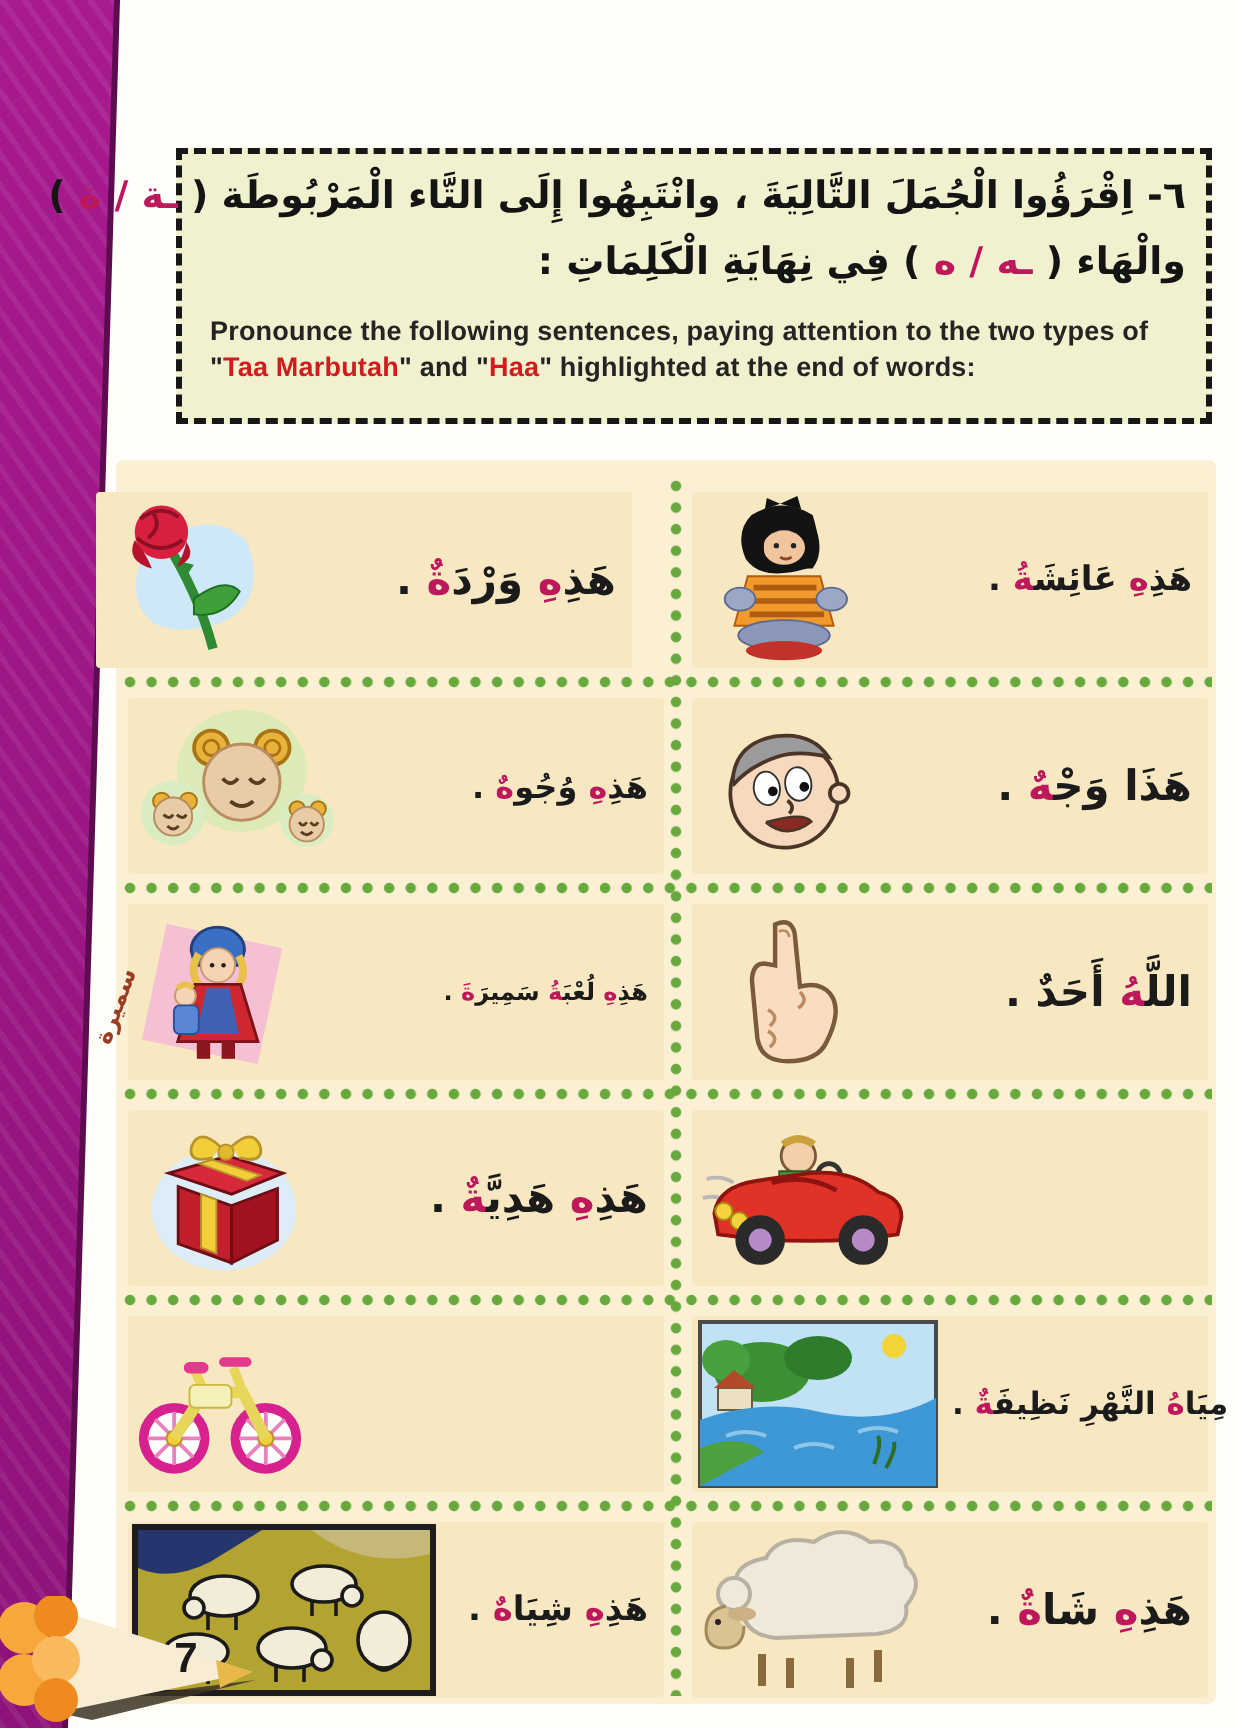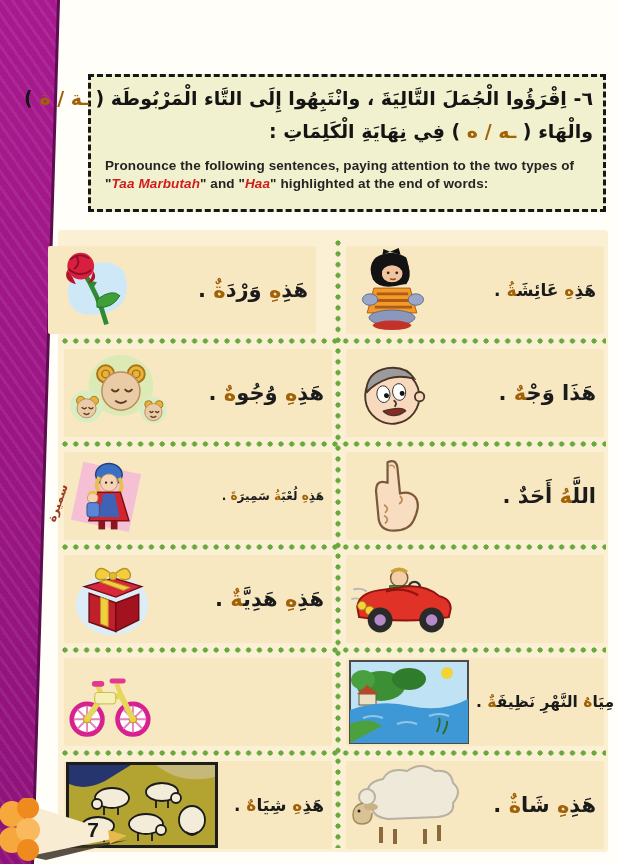--- a/index.html
+++ b/index.html
@@ -34,22 +34,22 @@
     font-size:19px;font-weight:bold;color:#141414;line-height:33px;
     font-family:"DejaVu Sans", sans-serif;
     white-space:nowrap;
   }
   .en-head{
     font-family:"Liberation Sans", sans-serif;
     font-weight:bold;font-size:13.5px;line-height:17.5px;color:#242424;
     padding:9px 14px 0 14px;letter-spacing:.1px;
   }
   .sg-k{color:inherit;}
-  .sg-r{color:#a16207;margin-top:48px;}
-  .sg-ri{color:#cf1c1c;font-style:italic;}
+  .sg-r{color:#be185d;margin-top:48px;}
+  .sg-ri{color:#cf1c1c;}
   
   .content-bg{
     position:absolute;left:58px;top:230px;width:550px;height:622px;
     background:#fbf0d4;border-radius:4px;
   }
   .card{
     position:absolute;height:88px;background:#f8e8c2;
     display:flex;align-items:center;border-radius:2px;
   }
   .cimg{flex:0 0 auto;display:flex;align-items:center;justify-content:center;height:88px;}
@@ -174,21 +174,21 @@
       <circle cx="12" cy="52" r="4.5" fill="#e9b23a" stroke="#a87414"></circle>
       <circle cx="26" cy="52" r="4.5" fill="#e9b23a" stroke="#a87414"></circle>
       <circle cx="18" cy="60" r="10" fill="#e9cba6" stroke="#b98d5f"></circle>
       <path d="M13 59 q3 3 5 0 M20 59 q3 3 5 0 M15 65 q3 3 6 0" stroke="#5a3c20" stroke-width="1.5" fill="none"></path>
       <circle cx="83" cy="56" r="4" fill="#e9b23a" stroke="#a87414"></circle>
       <circle cx="94" cy="56" r="4" fill="#e9b23a" stroke="#a87414"></circle>
       <circle cx="88" cy="64" r="9" fill="#e9cba6" stroke="#b98d5f"></circle>
       <path d="M84 63 q2 3 4 0 M90 63 q2 3 4 0 M85 68 q3 3 6 0" stroke="#5a3c20" stroke-width="1.5" fill="none"></path>
     </svg>
   </div>
-  <div class="ctext" style="font-size:21px"><span class="sg-k">هَذِ</span><span class="sg-r">هِ</span><span class="sg-k"> وُجُو</span><span class="sg-r">هٌ</span><span class="sg-k"> .</span></div>
+  <div class="ctext" style="font-size:16px"><span class="sg-k">هَذِ</span><span class="sg-r">هِ</span><span class="sg-k"> وُجُو</span><span class="sg-r">هٌ</span><span class="sg-k"> .</span></div>
 </div>
 
 <div class="card" style="left:346px;top:452px;width:258px">
   <div class="cimg" style="width:92px">
     <svg width="80" height="84" viewBox="0 0 90 88">
       <path d="M40 6 q9 -4 11 5 l3 30 q11 -3 17 4 q7 9 -2 27 q-5 11 -22 11 q-15 0 -17 -13 l-3 -32 q0 -10 7 -10 l6 1 z" fill="#f9ddc0" stroke="#7a5a3a" stroke-width="2.5"></path>
       <path d="M36 54 q7 4 1 9 M36 66 q7 4 1 9 M54 44 q5 5 -1 9" stroke="#b98d5f" stroke-width="2" fill="none"></path>
       <path d="M42 10 q5 -2 6 3" stroke="#b98d5f" stroke-width="1.5" fill="none"></path>
     </svg>
   </div>

